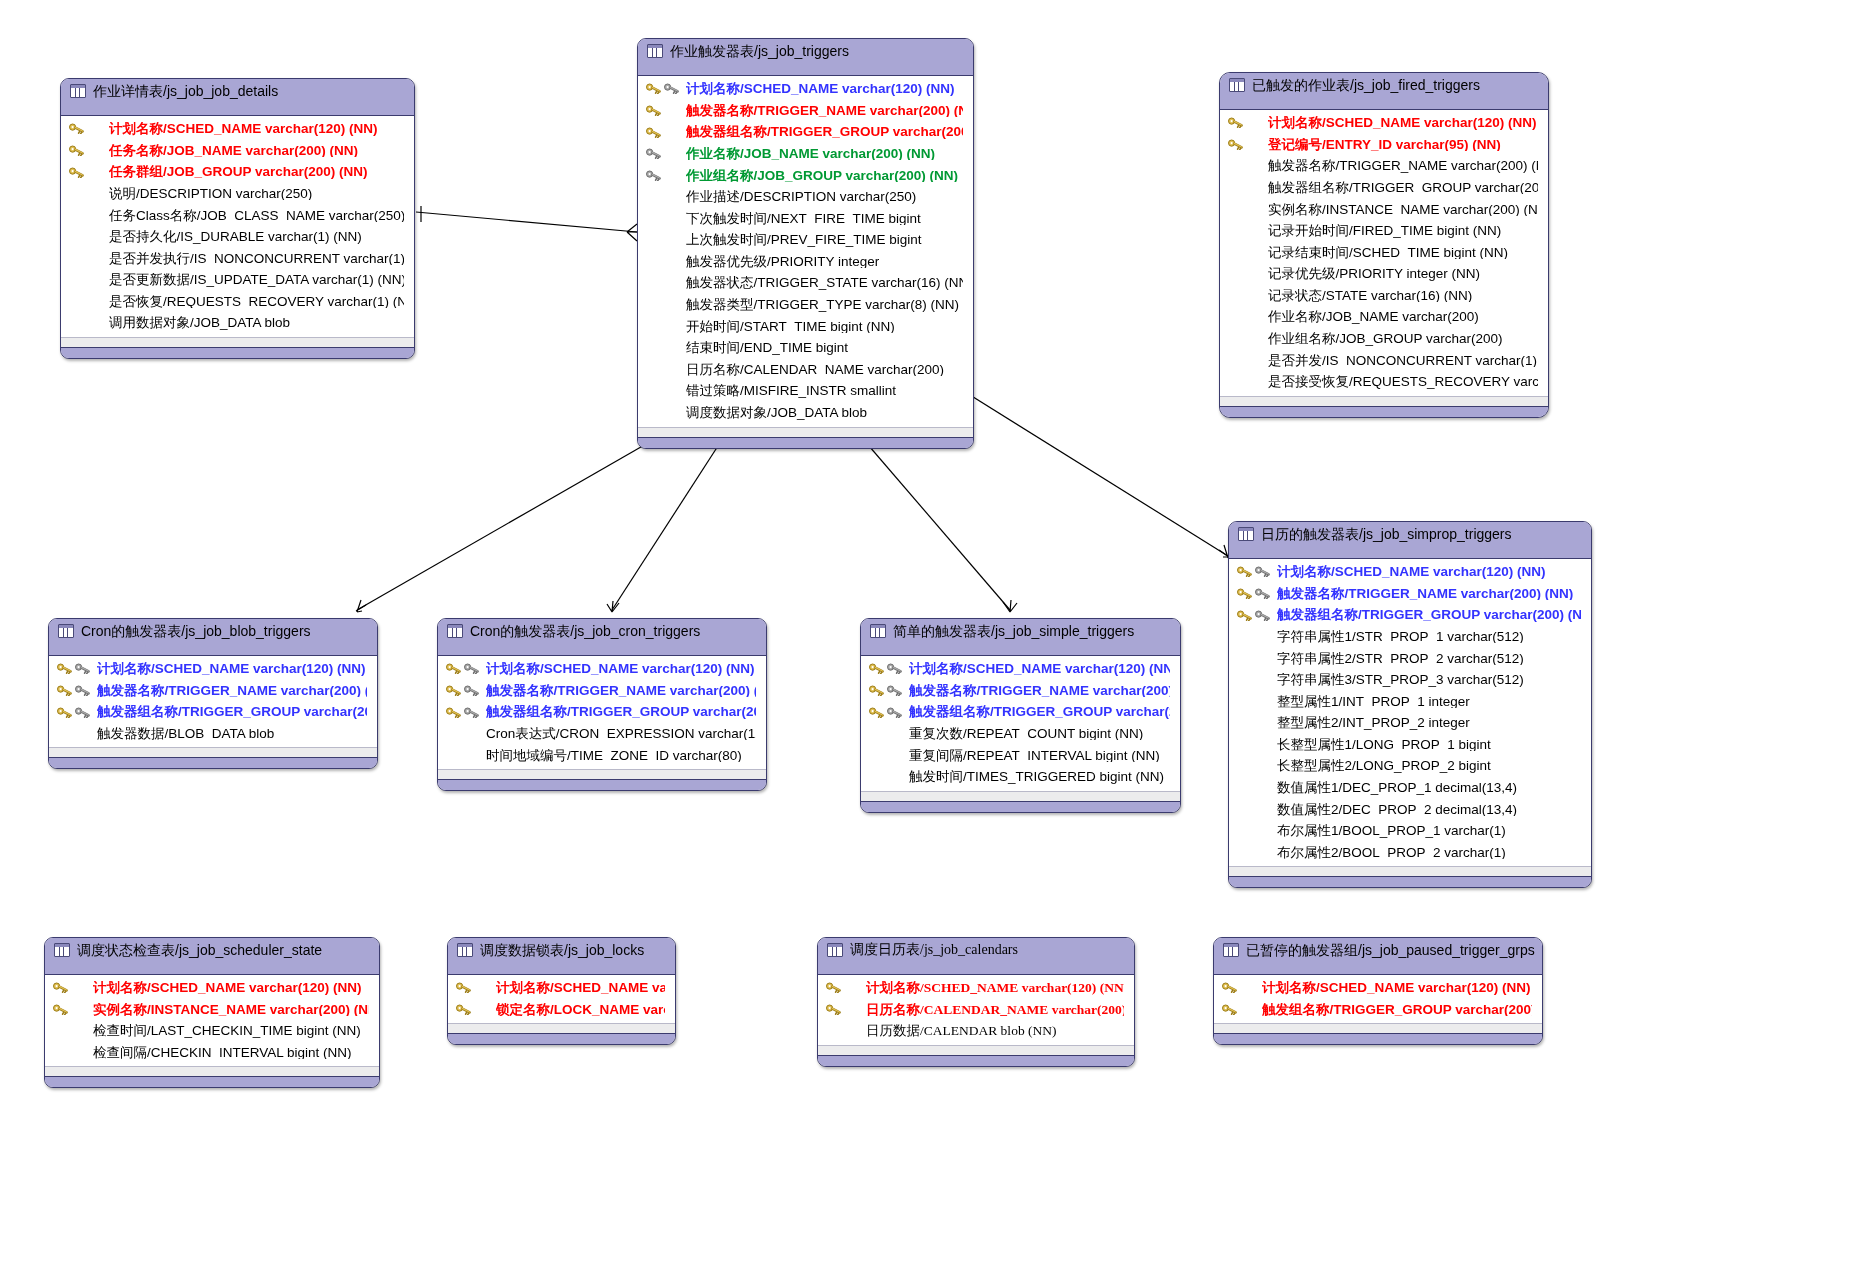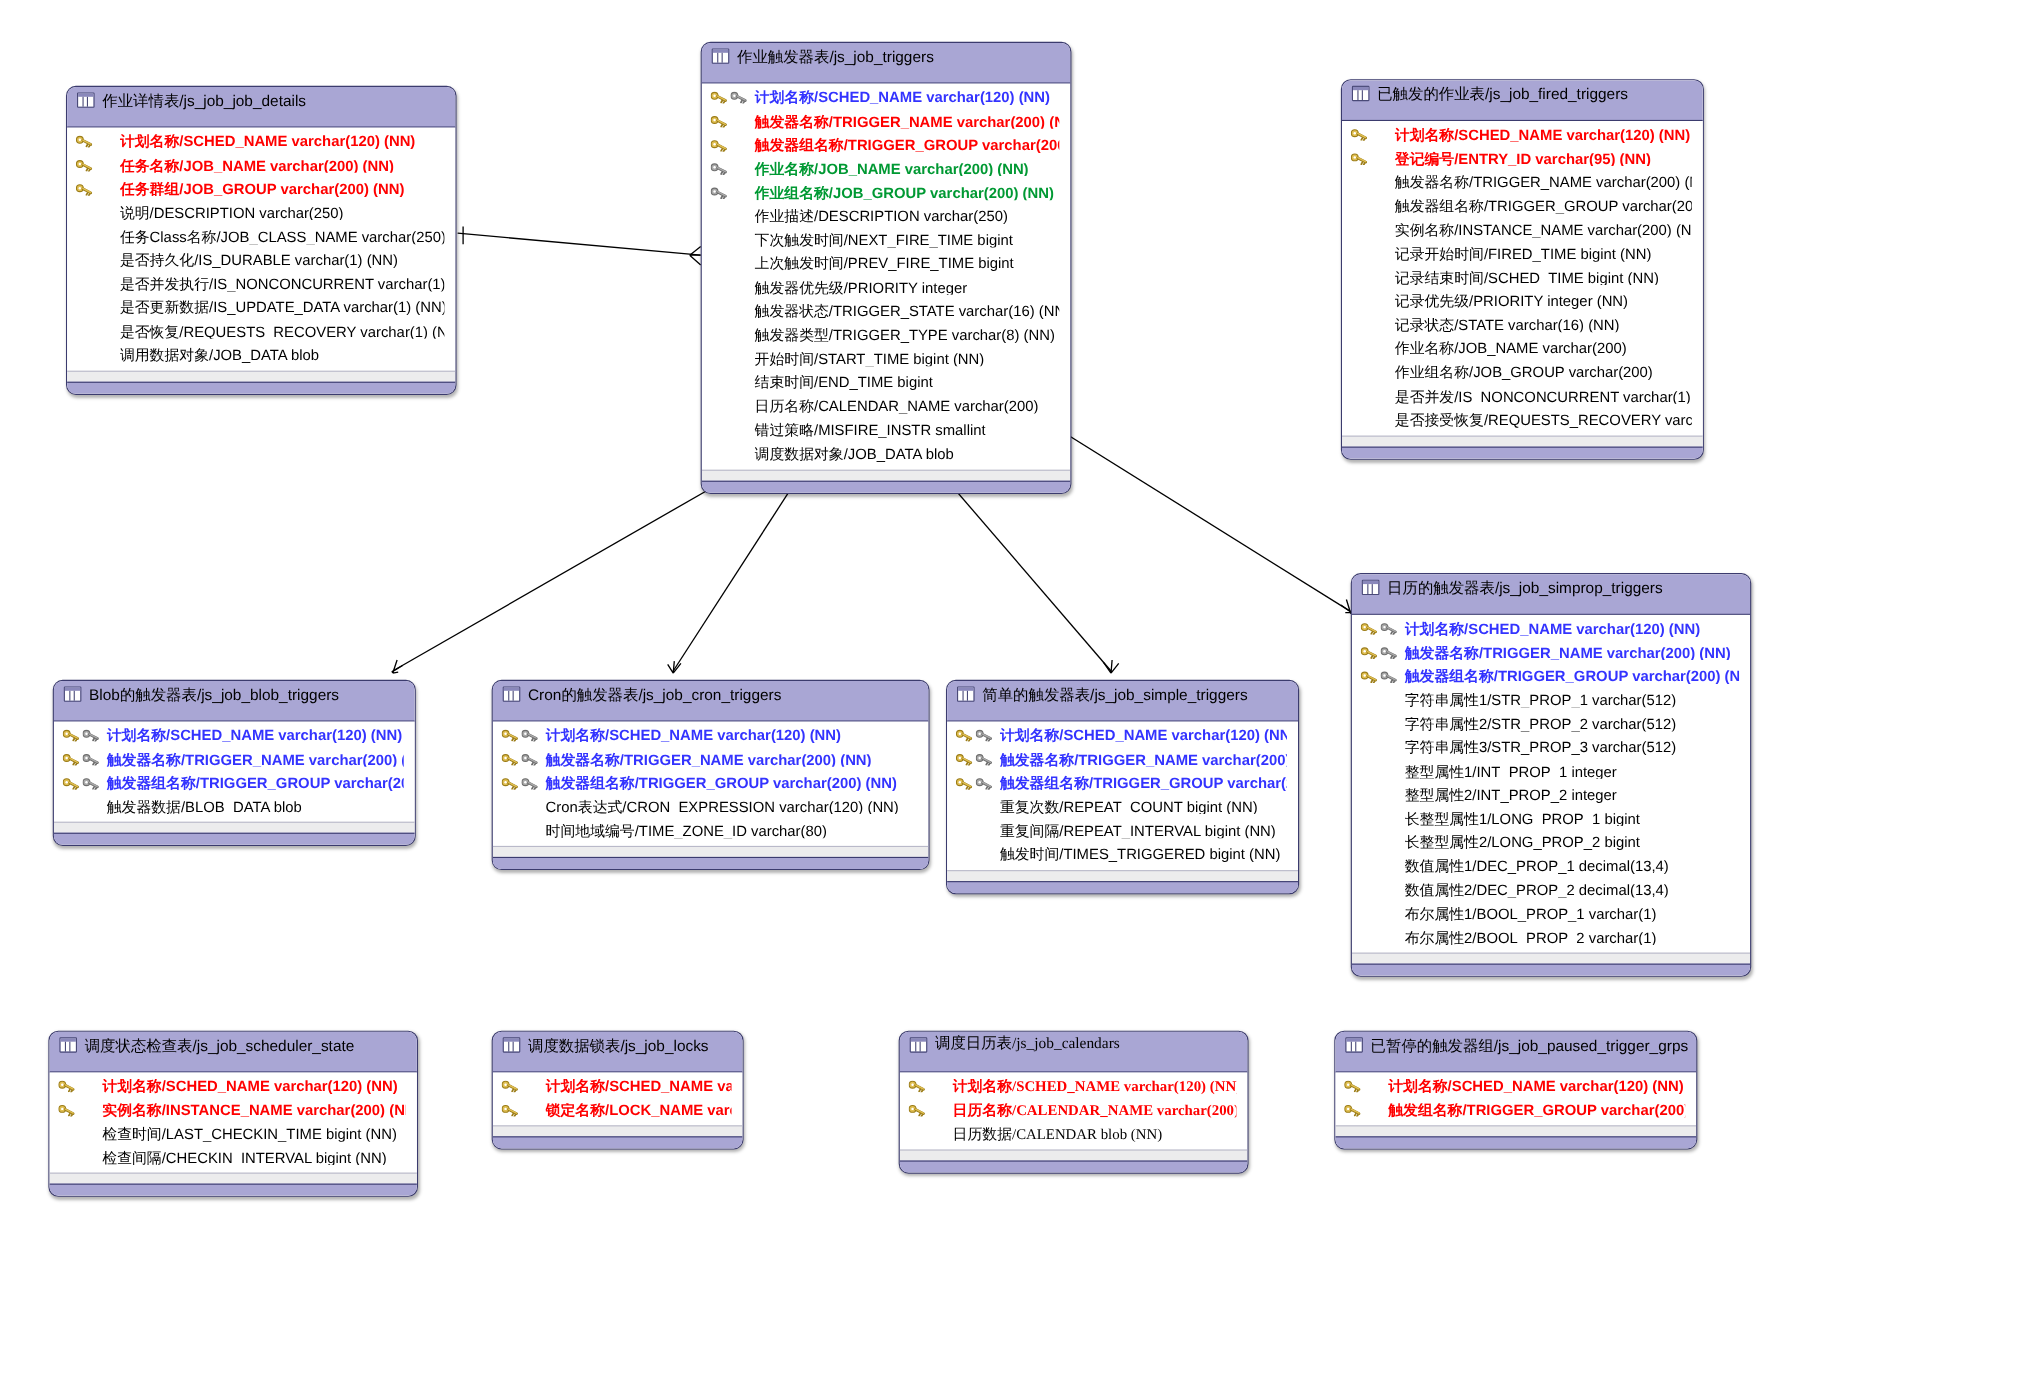--- a/index.html
+++ b/index.html
@@ -344,21 +344,21 @@
           <span class="fname c-black">错过策略/MISFIRE_INSTR smallint</span>
         </div>
         <div class="field">
           <span class="keys"></span>
           <span class="fname c-black">调度数据对象/JOB_DATA blob</span>
         </div>
       </div>
       <div class="ent-foot"></div>
       <div class="ent-foot2"></div>
     </div>
-    <div class="entity" style="left: 1219px; top: 72px; width: 330px;">
+    <div class="entity" style="left: 1219px; top: 72px; width: 330px; border-radius: 11px;">
       <div class="ent-head">
         <span class="tbl-icon"></span>
         <span>已触发的作业表/js_job_fired_triggers</span>
       </div>
       <div class="ent-body">
         <div class="field">
           <span class="keys">
             <span class="key">
               <svg width="15" height="11" viewBox="0 0 15 11">
                 <circle cx="3.6" cy="4.1" r="3.1" fill="#e0bf52" stroke="#9c7d18" stroke-width="1"></circle>
@@ -560,21 +560,21 @@
           <span class="keys"></span>
           <span class="fname c-black">布尔属性2/BOOL_PROP_2 varchar(1)</span>
         </div>
       </div>
       <div class="ent-foot"></div>
       <div class="ent-foot2"></div>
     </div>
     <div class="entity" style="left: 48px; top: 618px; width: 330px;">
       <div class="ent-head">
         <span class="tbl-icon"></span>
-        <span>Blob的触发器表/js_job_blob_triggers</span>
+        <span>Cron的触发器表/js_job_blob_triggers</span>
       </div>
       <div class="ent-body">
         <div class="field">
           <span class="keys">
             <span class="key">
               <svg width="15" height="11" viewBox="0 0 15 11">
                 <circle cx="3.6" cy="4.1" r="3.1" fill="#e0bf52" stroke="#9c7d18" stroke-width="1"></circle>
                 <circle cx="3.6" cy="4.1" r="1.1" fill="#ffffff"></circle>
                 <path d="M6.3 4.6 L13.6 8.4" stroke="#9c7d18" stroke-width="2.4" stroke-linecap="round"></path>
                 <path d="M6.3 4.3 L13.4 8.0" stroke="#e0bf52" stroke-width="1.3" stroke-linecap="round"></path>
@@ -646,21 +646,21 @@
           <span class="fname c-blue">触发器组名称/TRIGGER_GROUP varchar(200) (NN)</span>
         </div>
         <div class="field">
           <span class="keys"></span>
           <span class="fname c-black">触发器数据/BLOB_DATA blob</span>
         </div>
       </div>
       <div class="ent-foot"></div>
       <div class="ent-foot2"></div>
     </div>
-    <div class="entity" style="left: 447px; top: 618px; width: 398px;">
+    <div class="entity" style="left: 437px; top: 618px; width: 330px;">
       <div class="ent-head">
         <span class="tbl-icon"></span>
         <span>Cron的触发器表/js_job_cron_triggers</span>
       </div>
       <div class="ent-body">
         <div class="field">
           <span class="keys">
             <span class="key">
               <svg width="15" height="11" viewBox="0 0 15 11">
                 <circle cx="3.6" cy="4.1" r="3.1" fill="#e0bf52" stroke="#9c7d18" stroke-width="1"></circle>

